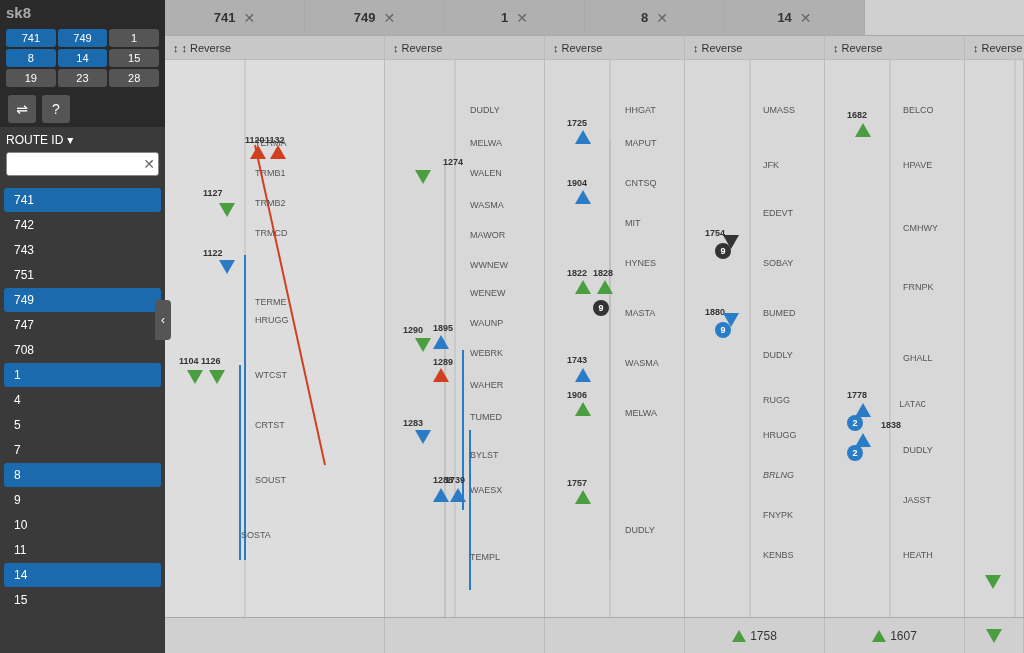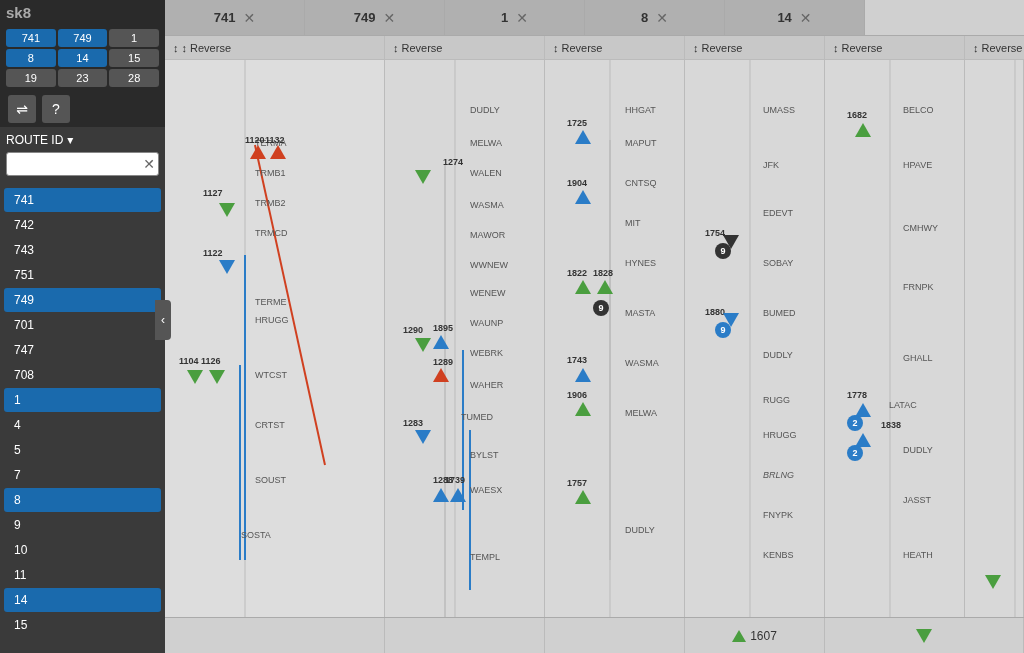--- a/index.html
+++ b/index.html
@@ -336,21 +336,20 @@
       <span id="search-clear">✕</span>
     </div>
   </div>
 
   <div id="route-list">
   <div class="route-item active">741</div>
       <div class="route-item">742</div>
       <div class="route-item">743</div>
       <div class="route-item">751</div>
       <div class="route-item active">749</div>
-      <div class="route-item">701</div>
       <div class="route-item">747</div>
       <div class="route-item">708</div>
       <div class="route-item active">1</div>
       <div class="route-item">4</div>
       <div class="route-item">5</div>
       <div class="route-item">7</div>
       <div class="route-item active">8</div>
       <div class="route-item">9</div>
       <div class="route-item">10</div>
       <div class="route-item">11</div>
@@ -467,21 +466,21 @@
       <span class="station-label" style="left:85px;top:45px;">DUDLY</span>
       <span class="station-label" style="left:85px;top:78px;">MELWA</span>
       <span class="station-label" style="left:85px;top:108px;">WALEN</span>
       <span class="station-label" style="left:85px;top:140px;">WASMA</span>
       <span class="station-label" style="left:85px;top:170px;">MAWOR</span>
       <span class="station-label" style="left:85px;top:200px;">WWNEW</span>
       <span class="station-label" style="left:85px;top:228px;">WENEW</span>
       <span class="station-label" style="left:85px;top:258px;">WAUNP</span>
       <span class="station-label" style="left:85px;top:288px;">WEBRK</span>
       <span class="station-label" style="left:85px;top:320px;">WAHER</span>
-      <span class="station-label" style="left:76px;top:352px;">TUMED</span>
+      <span class="station-label" style="left:85px;top:352px;">TUMED</span>
       <span class="station-label" style="left:85px;top:390px;">BYLST</span>
       <span class="station-label" style="left:85px;top:425px;">WAESX</span>
       <span class="station-label" style="left:85px;top:465px;margin-top:27px;">TEMPL</span>
 
       <span class="train-label" style="left:34px;top:97px;margin-left:24px;">1274</span>
       <div class="tri-down" style="left:30px;top:110px;"></div>
 
       <span class="train-label" style="left:18px;top:265px;">1290</span>
       <div class="tri-down" style="left:30px;top:278px;"></div>
 
@@ -567,21 +566,21 @@
 
     <div class="route-column" style="min-width:140px;max-width:140px;position:relative;background:#d8d8d8;">
       <svg class="diagram-svg">
         <line x1="65" y1="0" x2="65" y2="600" stroke="#bbb" stroke-width="1"></line>
       </svg>
       <span class="station-label" style="left:78px;top:45px;">BELCO</span>
       <span class="station-label" style="left:78px;top:100px;">HPAVE</span>
       <span class="station-label" style="left:78px;top:151px;margin-top:12px;">CMHWY</span>
       <span class="station-label" style="left:78px;top:222px;">FRNPK</span>
       <span class="station-label" style="left:78px;top:293px;">GHALL</span>
-      <span class="station-label" style="left:64px;top:340px;">LATAC</span>
+      <span class="station-label" style="left:74px;top:340px;font-family:Liberation Mono, monospace;">LATAC</span>
       <span class="station-label" style="left:78px;top:385px;">DUDLY</span>
       <span class="station-label" style="left:78px;top:435px;">JASST</span>
       <span class="station-label" style="left:78px;top:490px;">HEATH</span>
 
       <span class="train-label" style="left:22px;top:50px;">1682</span>
       <div class="tri-up" style="left:30px;top:63px;"></div>
 
       <span class="train-label" style="left:22px;top:330px;">1778</span>
       <div class="tri-up blue" style="left:30px;top:343px;"></div>
       <div class="badge-circle badge-blue" style="left:22px;top:355px;background:#2a7cc7;">2</div>
@@ -599,19 +598,23 @@
       <div style="position:absolute;bottom:28px;left:20px;width:0;height:0;border-left:8px solid transparent;border-right:8px solid transparent;border-top:14px solid #4a9e3f;"></div>
     </div>
   </div>
 
   <div id="bottom-bar">
     <div class="bottom-cell" style="min-width:220px;max-width:220px;"></div>
     <div class="bottom-cell" style="min-width:160px;max-width:160px;"></div>
     <div class="bottom-cell" style="min-width:140px;max-width:140px;"></div>
     <div class="bottom-cell" style="min-width:140px;max-width:140px;">
       <div class="bottom-tri-up"></div>
+      <span>1758</span>
+    </div>
+    <div class="bottom-cell" style="min-width:140px;max-width:140px;">
+      <div class="bottom-tri-up"></div>
       <span>1607</span>
     </div>
     <div class="bottom-cell" style="flex:1;">
       <div style="width:0;height:0;border-left:8px solid transparent;border-right:8px solid transparent;border-top:14px solid #4a9e3f;"></div>
     </div>
   </div>
 </div>
 
 </body></html>

